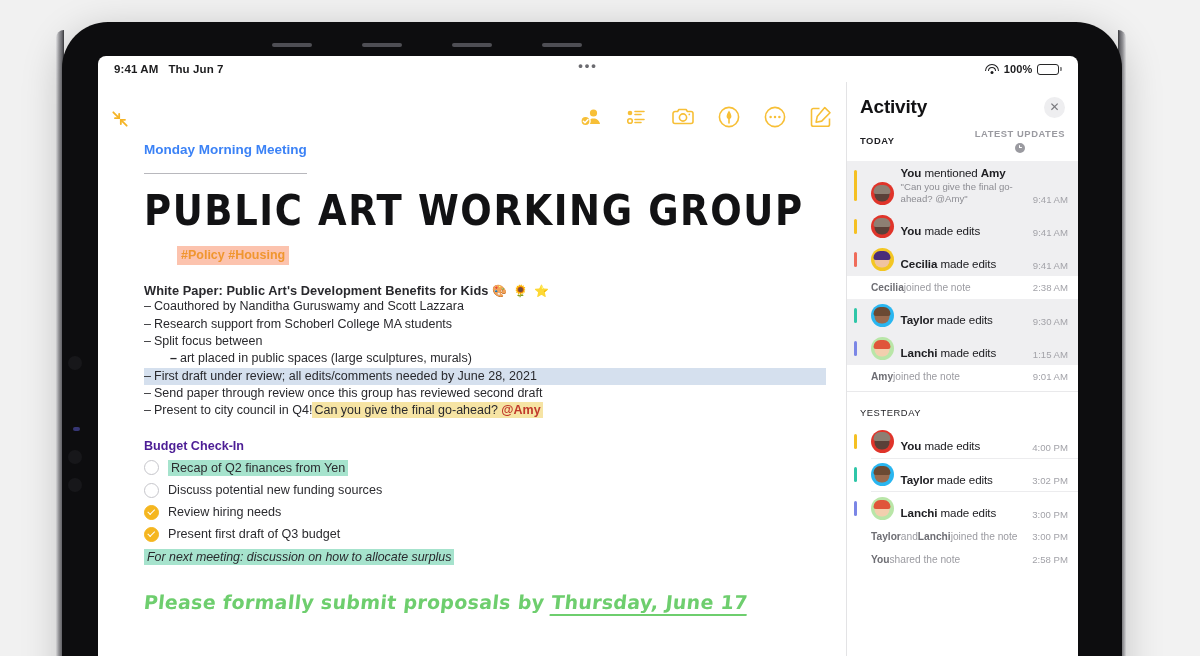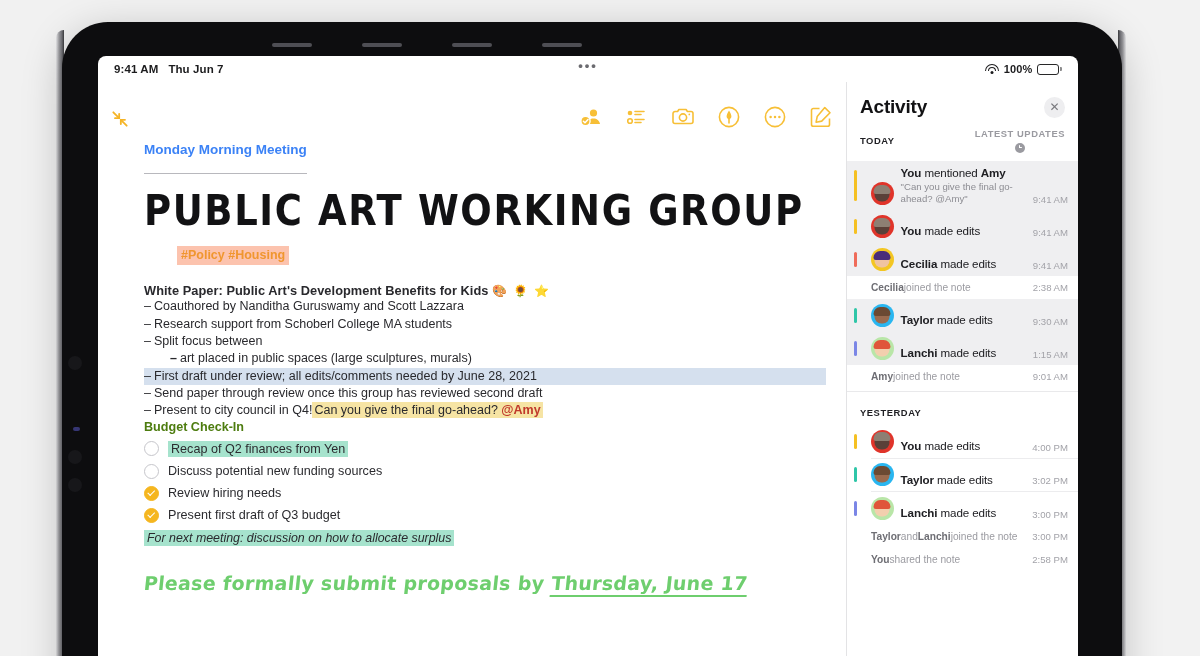--- a/index.html
+++ b/index.html
@@ -123,21 +123,21 @@
 
   .bullet { font-size: 12.5px; color: #29292d; line-height: 17.3px; white-space: nowrap; }
   .bullet .dash { display: inline-block; width: 10px; }
   .bullet.sub { padding-left: 26px; font-weight: 700; }
   .bullet.sub span.txt { font-weight: 400; }
   .hl-blue { background: #d5e0ee; }
   .hl-yellow { background: #f6e4a4; padding: 1px 2px; }
   .mention { color: #c0392b; font-weight: 700; }
 
   #budget-heading {
-    font-size: 12.6px; font-weight: 700; color: #4d7c0f;
+    margin-top: 19px; font-size: 12.6px; font-weight: 700; color: #4c1d95;
   }
   .check-row {
     display: flex; align-items: center; gap: 9px; margin-top: 7px; font-size: 12.6px; color: #2b2b2f;
   }
   .check-circle {
     width: 15px; height: 15px; border-radius: 50%; border: 1.4px solid #c6c6cb;
     flex: 0 0 15px; background: #fff;
   }
   .check-circle.done {
     background: #f5b61f; border-color: #f5b61f;
@@ -216,21 +216,21 @@
 
   .act-plain {
     display: flex; align-items: center; padding: 6px 10px 6px 24px;
     font-size: 10.2px; color: #9b9ba1; min-height: 22px;
   }
   .act-plain b { color: #6e6e74; font-weight: 700; }
   .act-plain .act-time { margin-left: auto; }
 
   .sep { height: .8px; background: #e9e9eb; margin: 3px 0 5px 0; }
   .group-head {
-    padding: 10px 13px 7px 13px; font-size: 9.4px; font-weight: 700;
+    padding: 10px 13px 7px 13px; font-size: 9.4px; font-weight: 400;
     color: #1f1f23; letter-spacing: .55px;
   }
   .row-div { height: .8px; background: #ececee; margin-left: 24px; }
 </style>
 </head>
 <body>
 
 <div id="stage">
 
   <div id="device-edge-left"></div>

